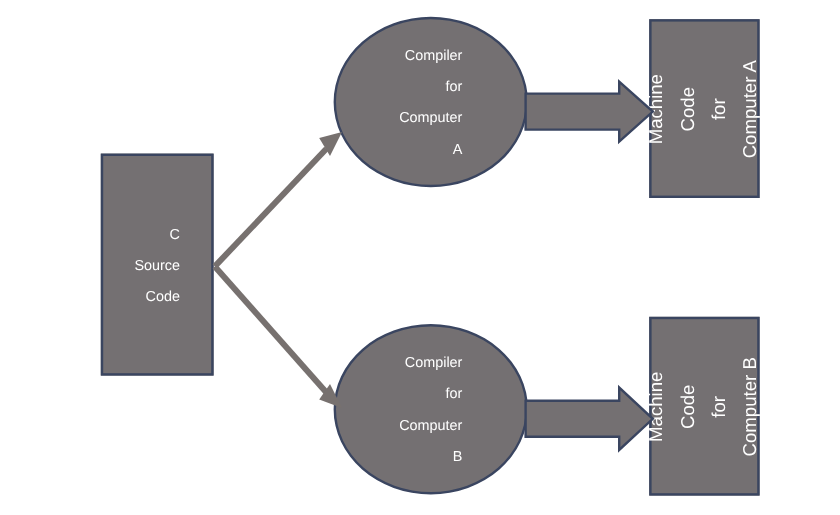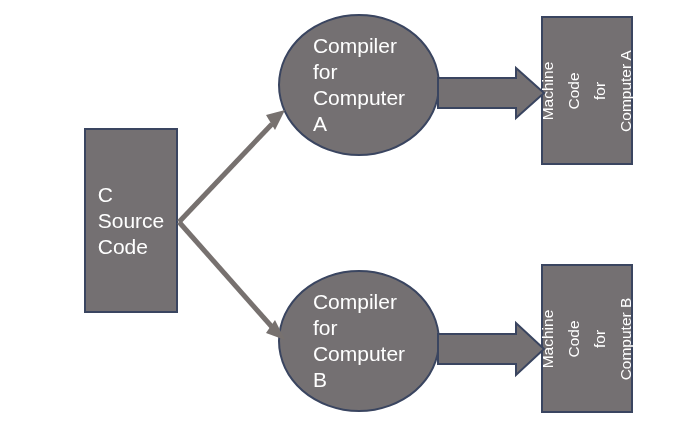--- a/index.html
+++ b/index.html
@@ -13,23 +13,23 @@
   }
   #canvas {
     position: relative;
     width: 700px;
     height: 429px;
     background: #ffffff;
     overflow: hidden;
   }
   .shape-text {
     color: #ffffff;
-    font-size: 21px;
+    font-size: 12px;
     line-height: 26px;
-    text-align: left;
+    text-align: right;
     white-space: pre-line;
     user-select: none;
   }
 
   
   .src-box {
     position: absolute;
     left: 84px;
     top: 128px;
     width: 94px;

